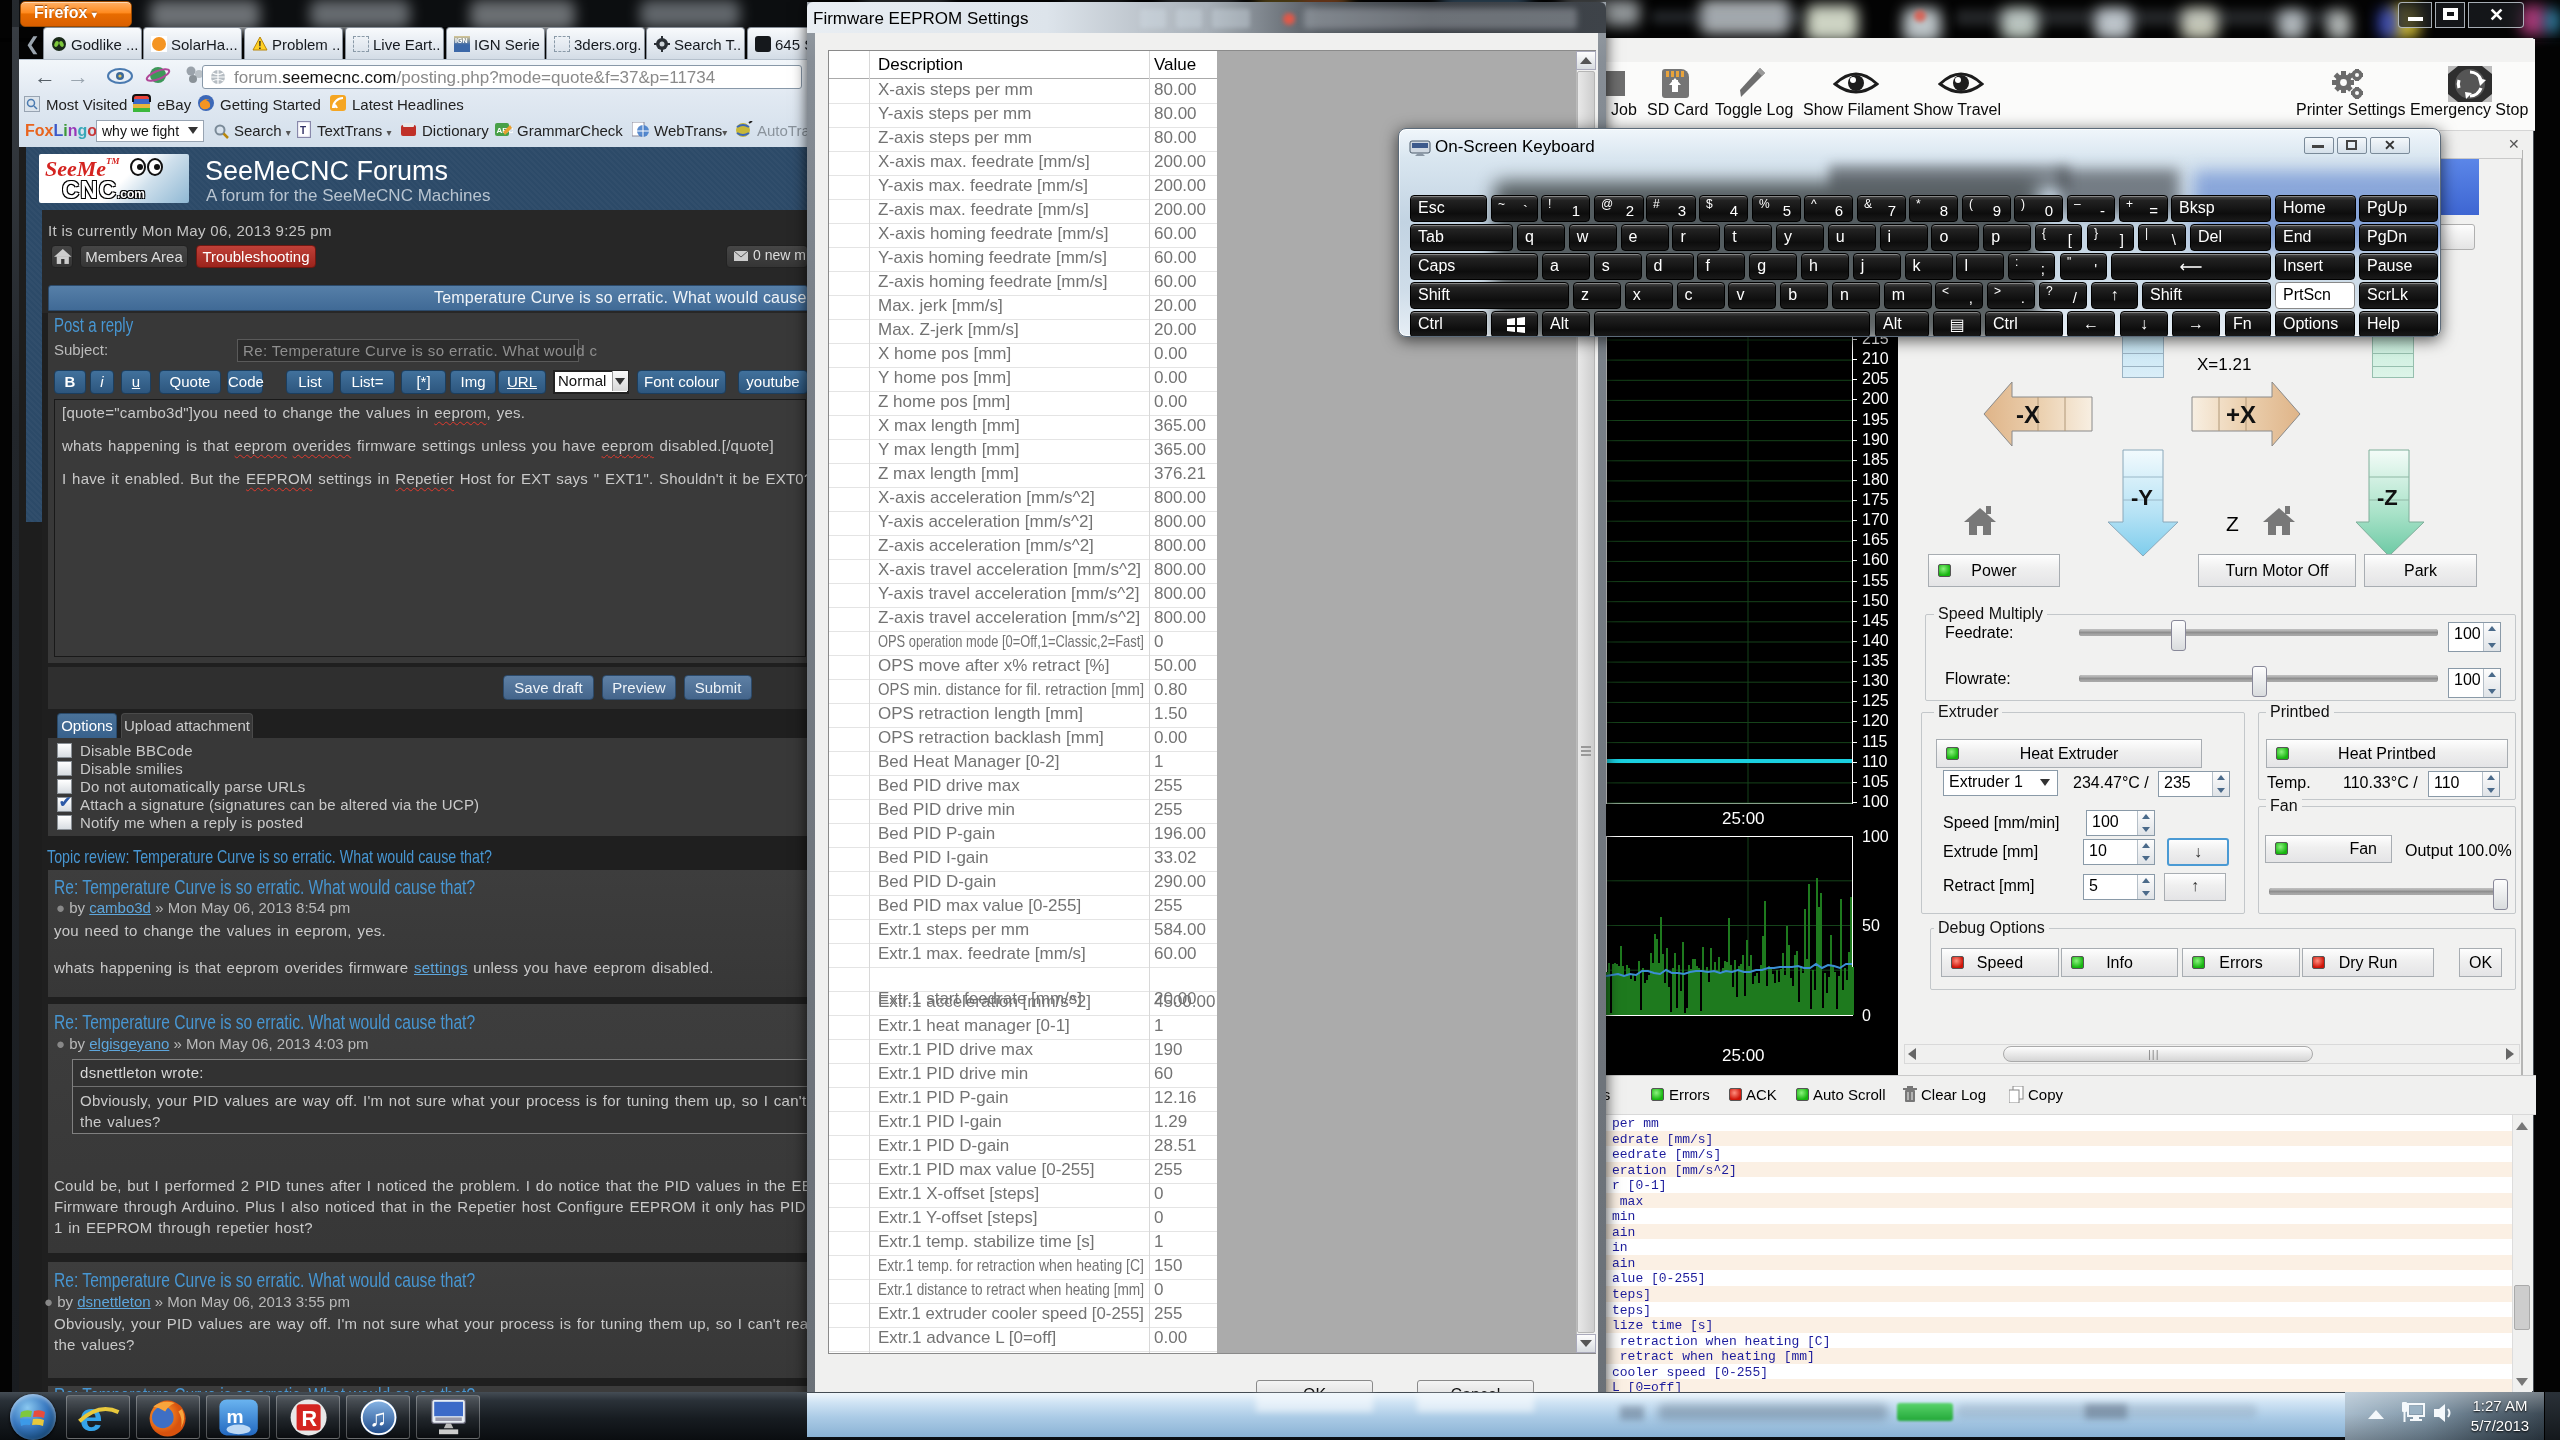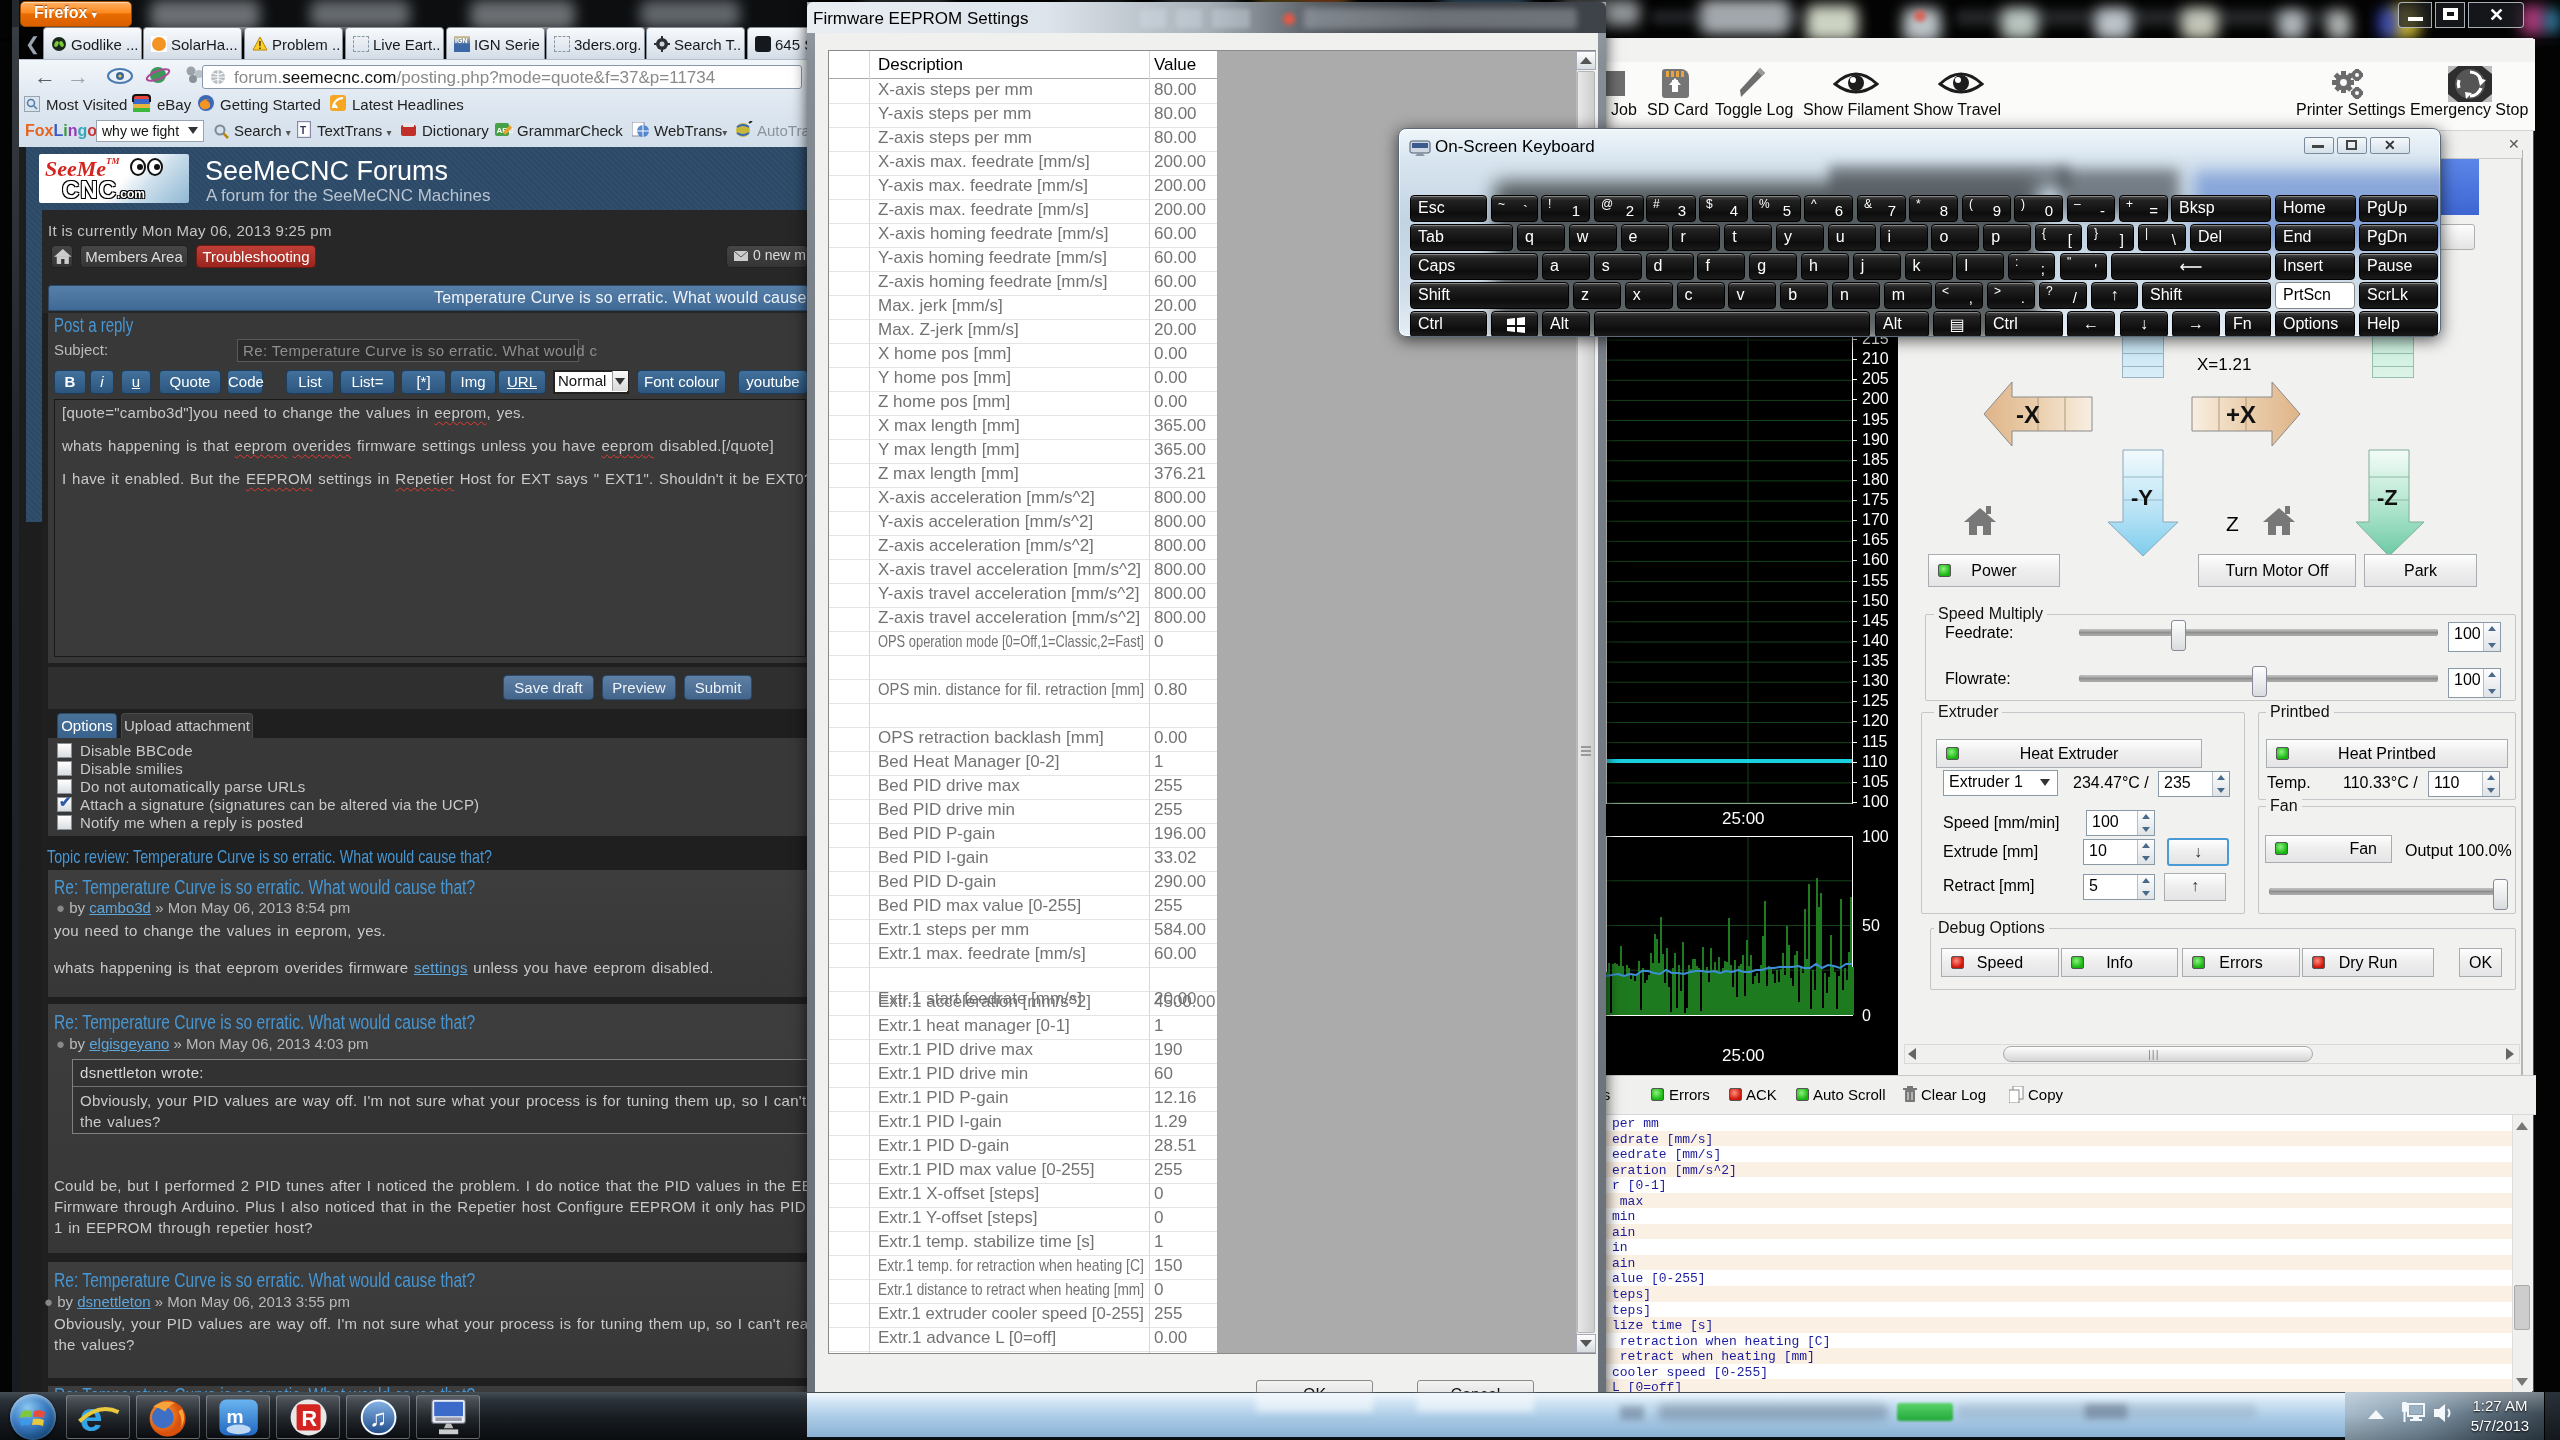--- a/index.html
+++ b/index.html
@@ -794,23 +794,31 @@
       <span class="a" style="left:326px">800.00</span>
     </div>
 <div class="erow" style="left:21px;top:604px">
       <span class="a" style="left:50px">Z-axis travel acceleration [mm/s^2]</span>
       <span class="a" style="left:326px">800.00</span>
     </div>
 <div class="erow" style="left:21px;top:628px">
       <span class="a" style="left:50px;transform:scaleX(0.758);transform-origin:0 50%">OPS operation mode [0=Off,1=Classic,2=Fast]</span>
       <span class="a" style="left:326px">0</span>
     </div>
+<div class="erow" style="left:21px;top:652px">
+      <span class="a" style="left:50px">OPS move after x% retract [%]</span>
+      <span class="a" style="left:326px">50.00</span>
+    </div>
 <div class="erow" style="left:21px;top:676px">
       <span class="a" style="left:50px;transform:scaleX(0.872);transform-origin:0 50%">OPS min. distance for fil. retraction [mm]</span>
       <span class="a" style="left:326px">0.80</span>
+    </div>
+<div class="erow" style="left:21px;top:700px">
+      <span class="a" style="left:50px">OPS retraction length [mm]</span>
+      <span class="a" style="left:326px">1.50</span>
     </div>
 <div class="erow" style="left:21px;top:724px">
       <span class="a" style="left:50px">OPS retraction backlash [mm]</span>
       <span class="a" style="left:326px">0.00</span>
     </div>
 <div class="erow" style="left:21px;top:748px">
       <span class="a" style="left:50px">Bed Heat Manager [0-2]</span>
       <span class="a" style="left:326px">1</span>
     </div>
 <div class="erow" style="left:21px;top:772px">

